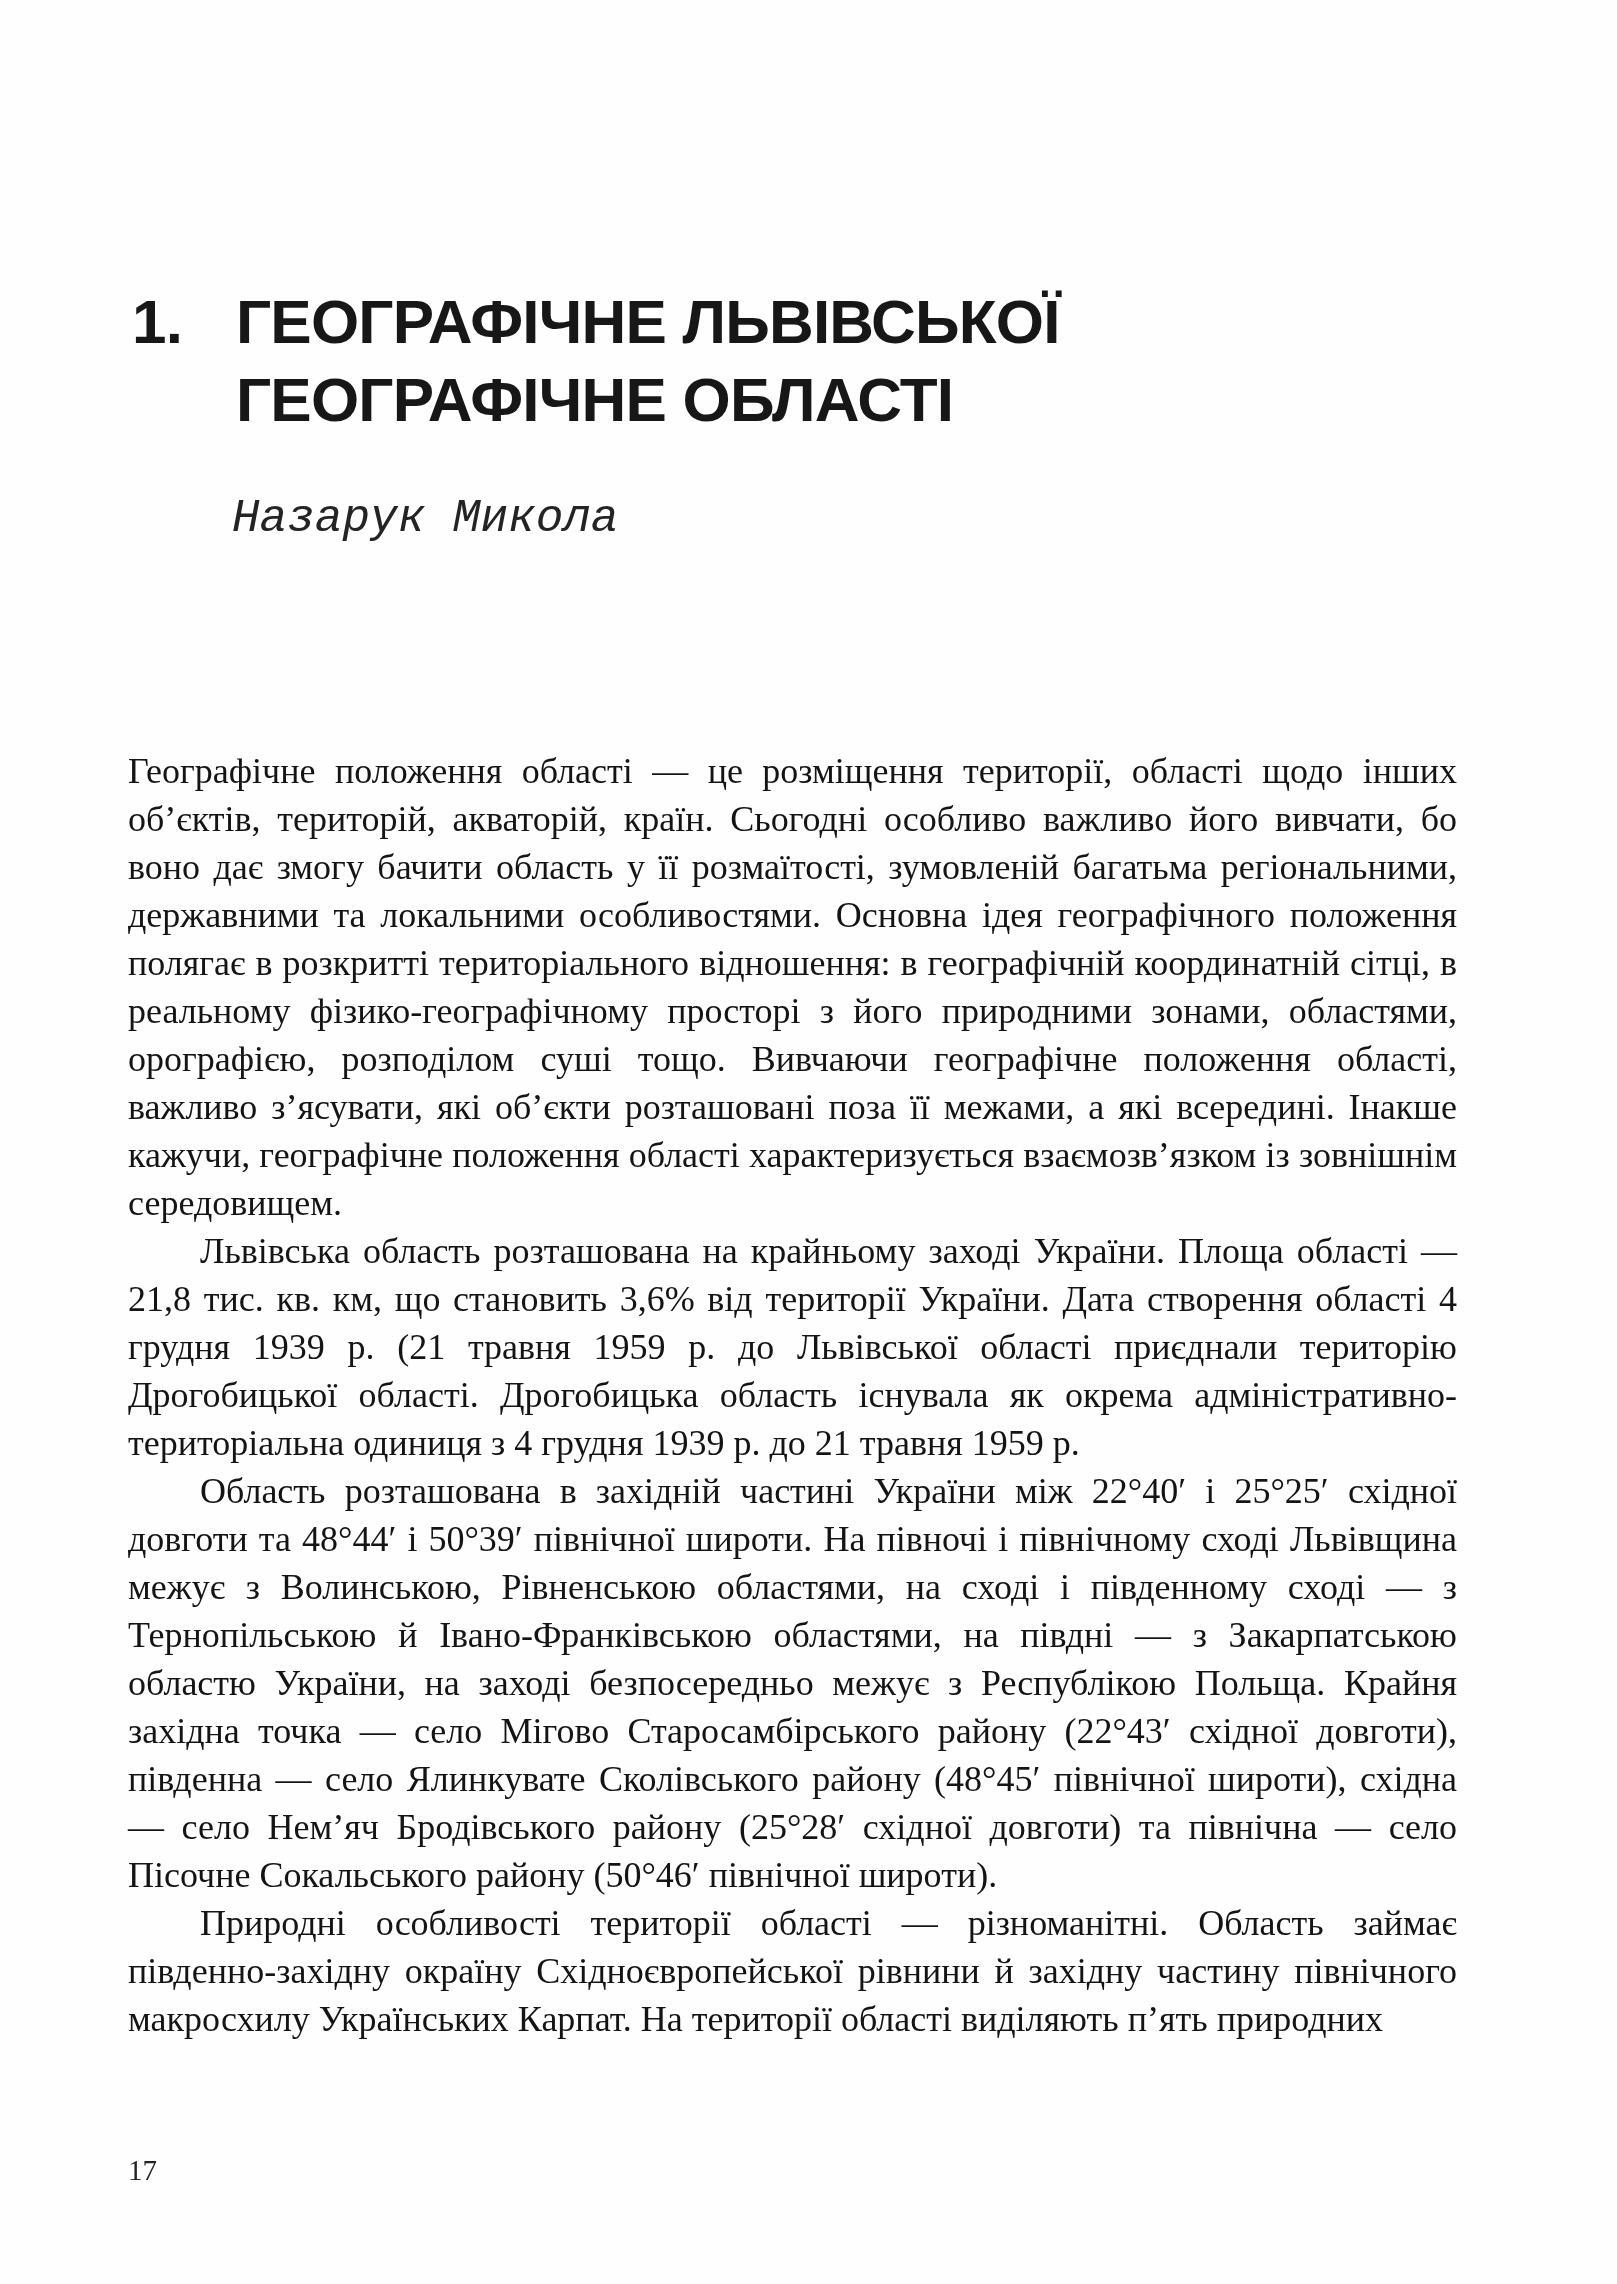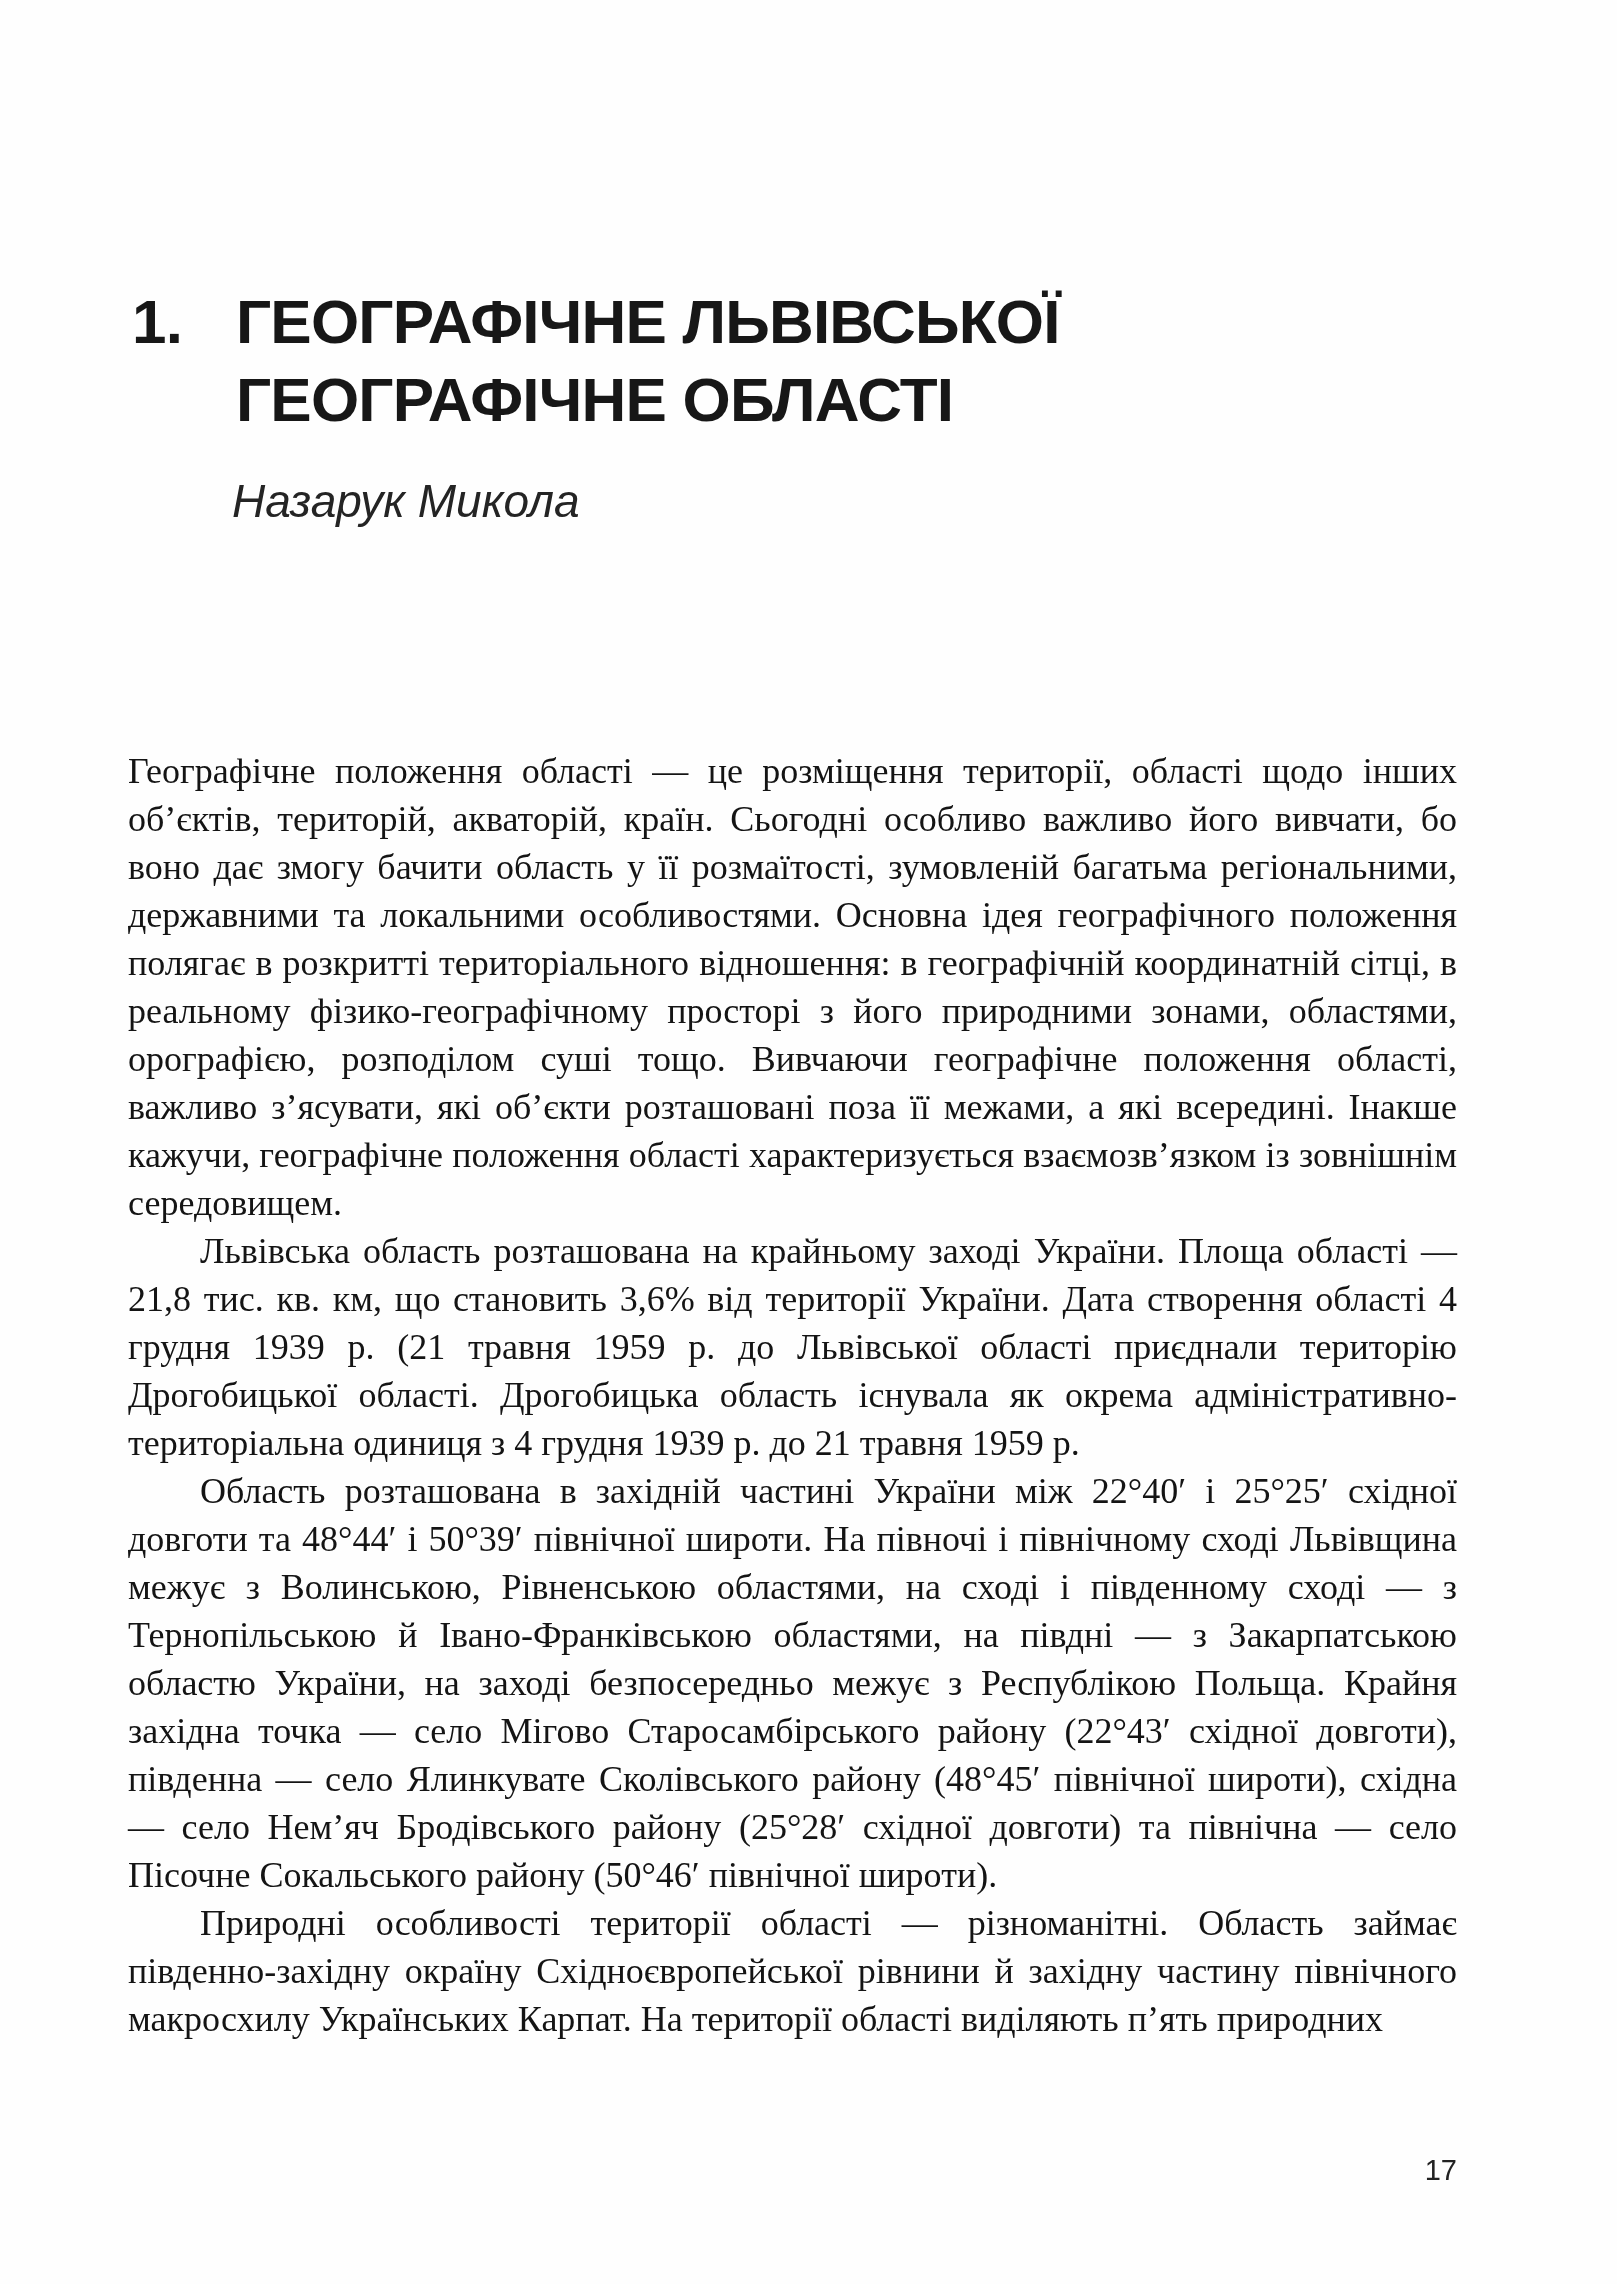--- a/index.html
+++ b/index.html
@@ -26,22 +26,22 @@
     letter-spacing: -0.8px;
     color: #171717;
   }
   .h-num {
     width: 104px;
     flex: 0 0 auto;
   }
   .author {
     position: absolute;
     left: 232px;
-    top: 473px;
-    font-family: Liberation Sans, sans-serif;
+    top: 491px;
+    font-family: Liberation Mono, monospace;
     font-style: italic;
     font-weight: 400;
     font-size: 46px;
     line-height: 56px;
     color: #242424;
   }
   .body-text {
     position: absolute;
     left: 128px;
     top: 747px;
@@ -57,22 +57,22 @@
     padding: 0;
   }
   .para.indent {
     text-indent: 72px;
   }
   .page-number {
     position: absolute;
     left: 128px;
     top: 2153px;
     width: 1329px;
-    text-align: right;
-    font-family: Liberation Sans, sans-serif;
+    text-align: left;
+    font-family: Liberation Serif, serif;
     font-size: 29px;
     line-height: 34px;
     color: #222222;
   }
 </style>
 </head>
 <body>
 
 <div class="page">
 

